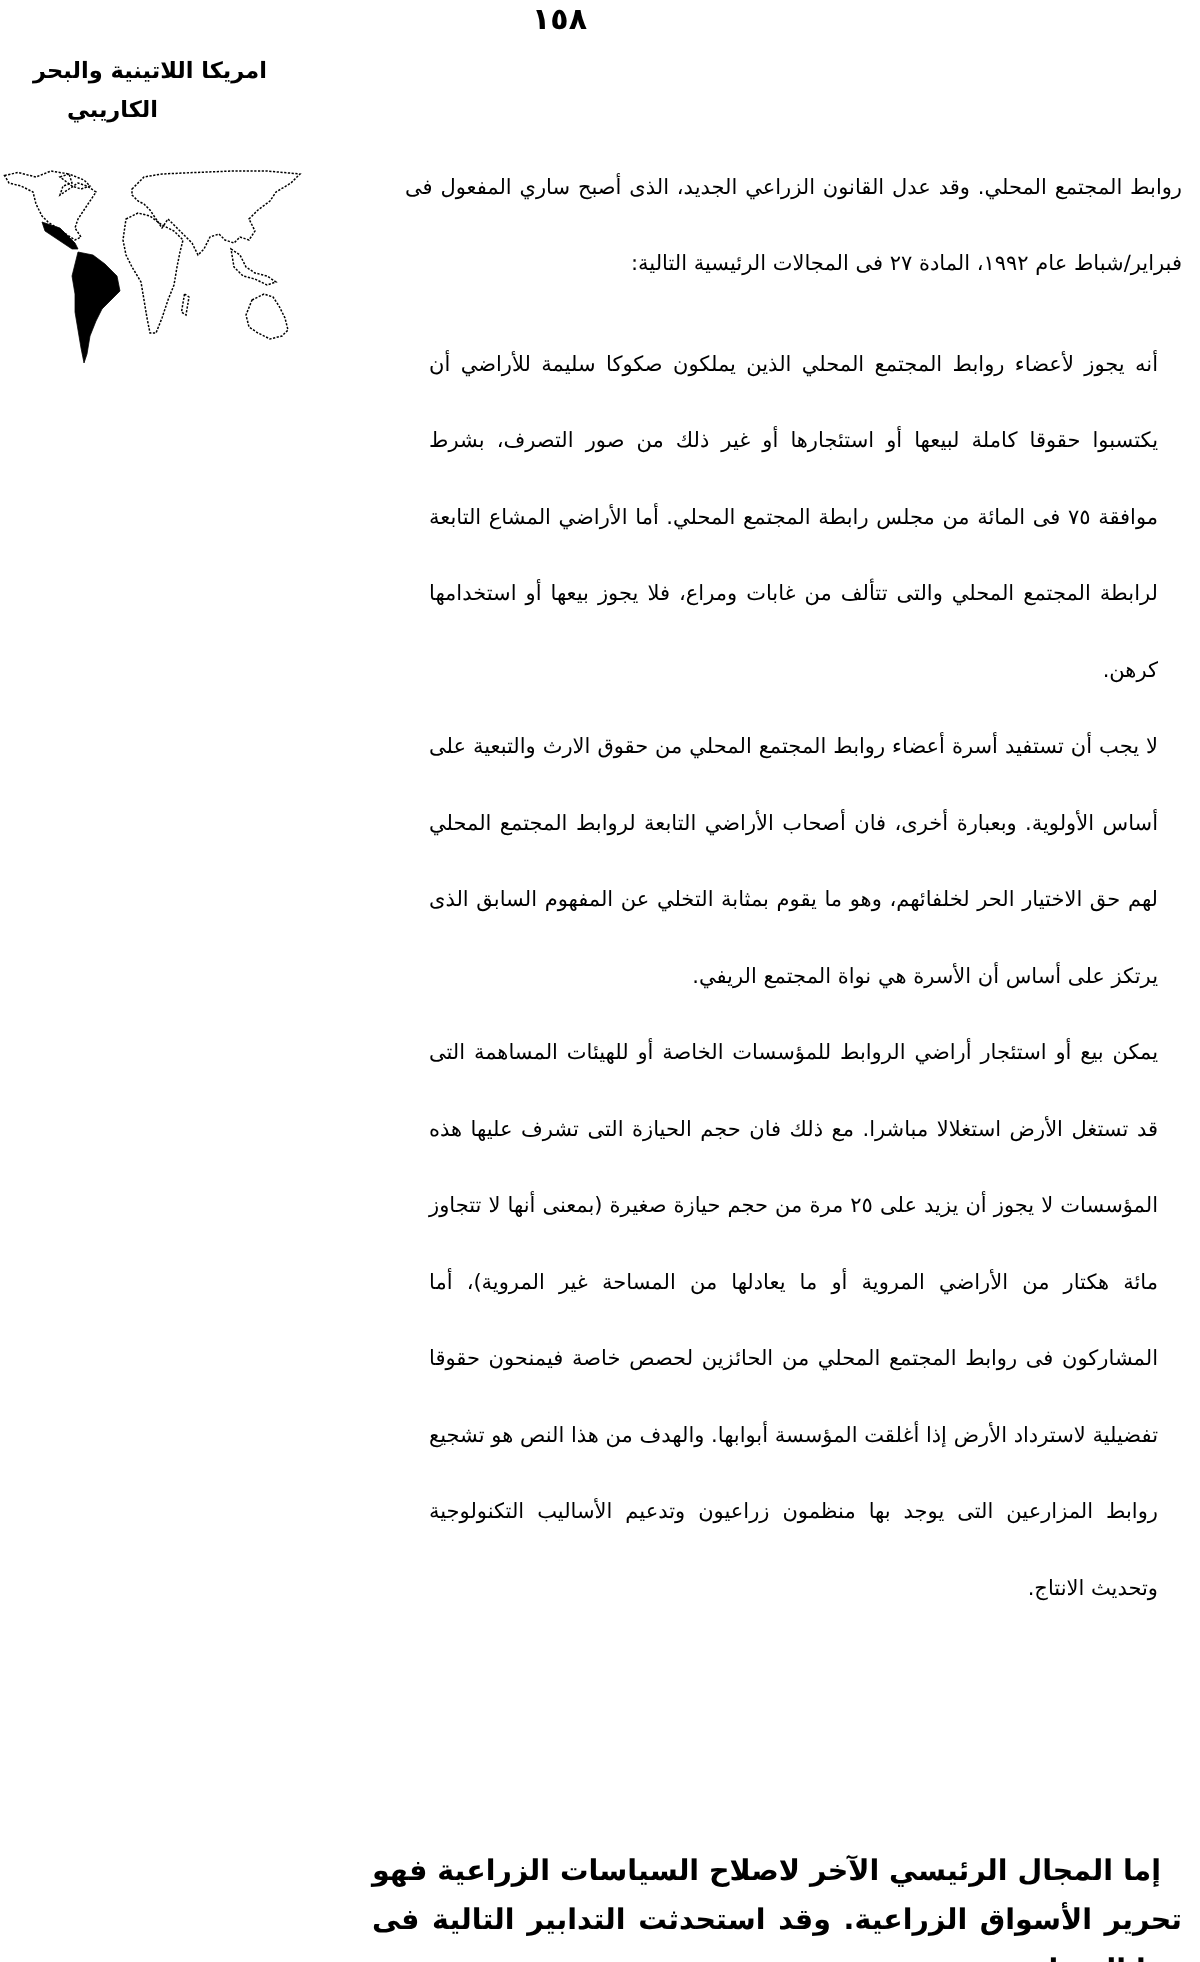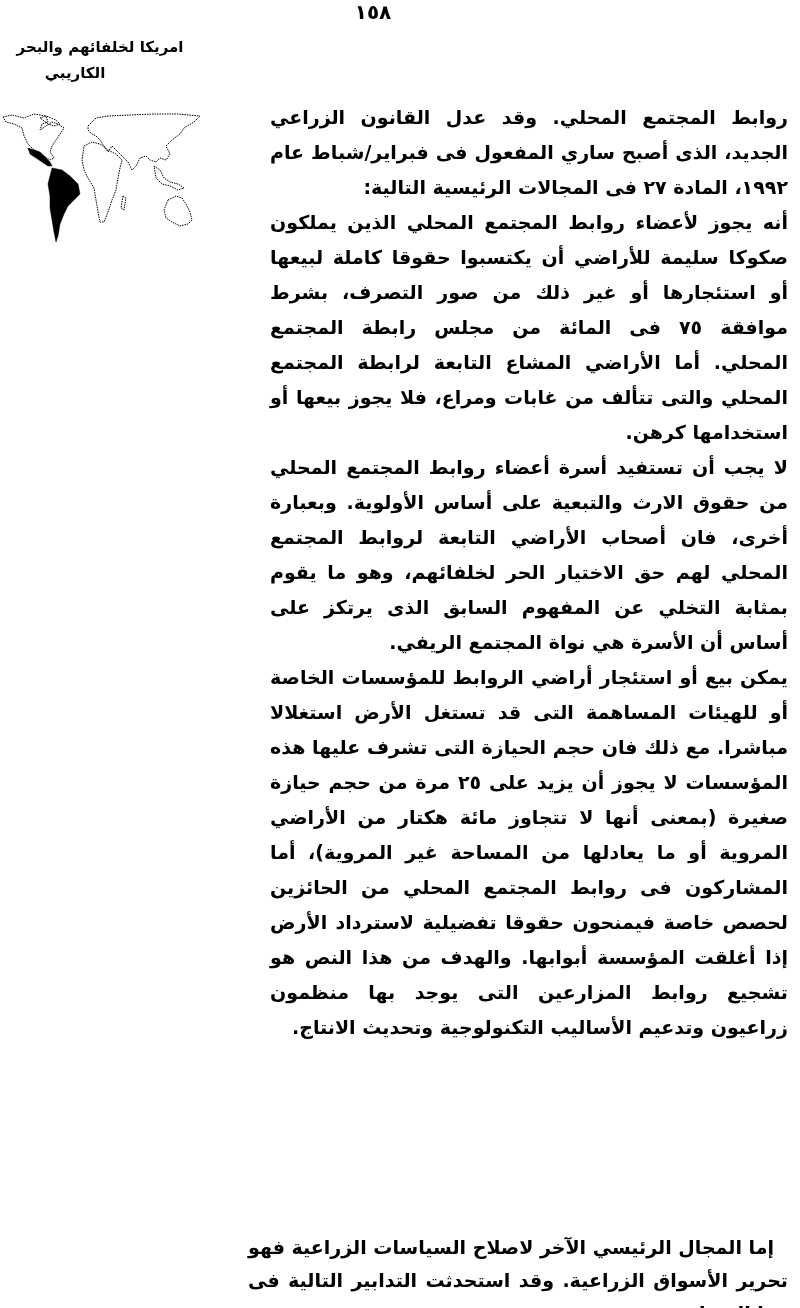--- a/index.html
+++ b/index.html
@@ -48,30 +48,30 @@
       width: 205px;
       height: 150px;
     }
     .main-column {
       position: absolute;
       top: 100px;
       left: 270px;
       width: 518px;
       direction: rtl;
       text-align: justify;
-      font-size: 19px;
-      font-weight: bold;
-      line-height: 35px;
+      font-size: 14px;
+      font-weight: normal;
+      line-height: 51px;
     }
     .main-column p {
       margin: 0;
     }
     .bullets {
       list-style: none;
-      margin: 0;
+      margin: 16px;
       padding: 0;
     }
     .bullets li {
       position: relative;
       padding-right: 0;
       margin: 0;
     }
     .closing-paragraph {
       position: absolute;
       top: 1212px;
@@ -84,21 +84,21 @@
       line-height: 33px;
       text-indent: 14px;
     }
   </style>
 </head>
 <body>
 
 <div class="page-number">١٥٨</div>
 
 <div class="sidebar-heading">
-  <span>امريكا لخلفائهم والبحر</span>
+  <span>امريكا اللاتينية والبحر</span>
   <span class="line2">الكاريبي</span>
 </div>
 
 <svg class="world-map" viewBox="0 0 205 150" xmlns="http://www.w3.org/2000/svg">
   <g fill="none" stroke="#000" stroke-width="1" stroke-dasharray="1.5 1">
 
     <path d="M3,17 L12,15 L24,18 L34,14 L46,16 L48,22 L42,24 L40,30 L46,26 L52,22 L58,24 L64,28 L60,34 L56,40 L52,46 L50,52 L54,58 L50,60 L44,56 L38,52 L32,48 L28,44 L24,36 L22,28 L14,24 L6,22 Z"></path>
 
     <path d="M40,18 L46,16 L56,20 L60,24 L54,26 L48,24 Z"></path>
 

